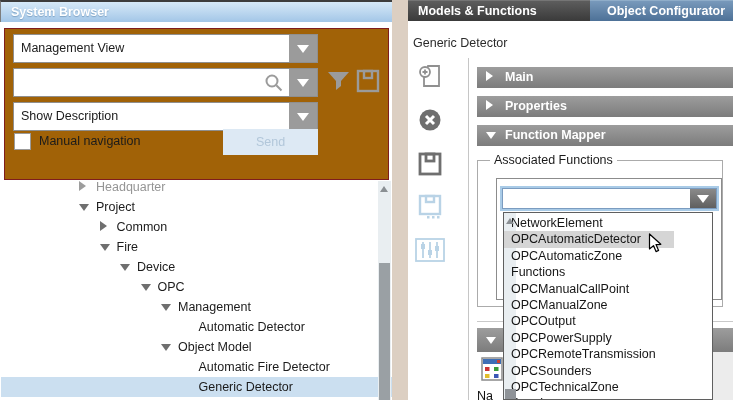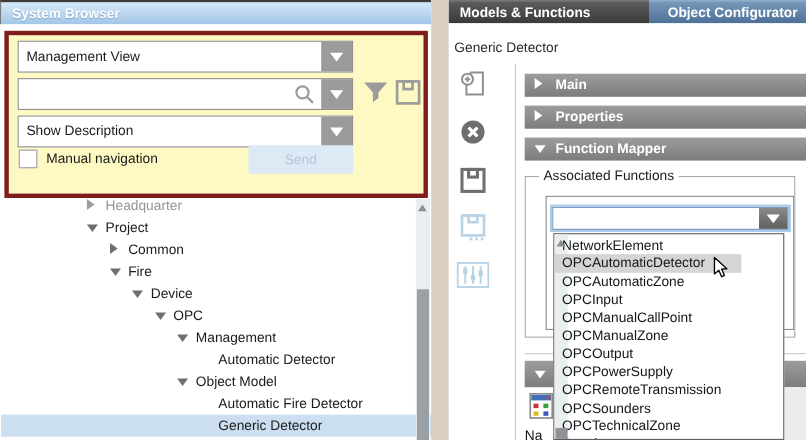--- a/index.html
+++ b/index.html
@@ -15,21 +15,21 @@
   .left-panel { left:0; top:0; width:392px; height:400px; background:#fff; }
   .lp-title {
     left:0; top:0; width:392px; height:22px;
     background:linear-gradient(#d6e9f8, #a3c6e7);
     border-top:2px solid #3d3d3d; border-left:1px solid #7d7d7d;
     color:#fff; font-weight:bold; font-size:12.5px; line-height:20px;
     padding-left:10px; text-shadow:0 1px 1px #7fa3c4;
   }
   .controls {
     left:4px; top:28px; width:385px; height:152px;
-    background:#fef9c3; border:4px solid #7f1d1d;
+    background:#a16207; border:1px solid #7f1d1d;
   }
   .field {
     position:absolute; left:8px; width:305px; height:29px;
     border:1px solid #8f8f8f; background:#fff;
   }
   .field .val { position:absolute; left:7px; top:0; line-height:27px; }
   .combo-btn {
     position:absolute; right:0; top:0; width:28px; height:100%;
     background:#9b9b9b; display:flex; align-items:center; justify-content:center;
   }
@@ -314,21 +314,21 @@
         <rect x="13" y="19" width="4.5" height="4" fill="#3a57b5"></rect>
       </svg>
   </span>
   <div class="partial-label">Na</div>
 
   <div class="popup">
     <div class="popup-items" id="dd-items">
         <div class="dd-item">NetworkElement</div>
         <div class="dd-item hl">OPCAutomaticDetector</div>
         <div class="dd-item">OPCAutomaticZone</div>
-        <div class="dd-item">OPCInput</div>
+        <div class="dd-item">Functions</div>
         <div class="dd-item">OPCManualCallPoint</div>
         <div class="dd-item">OPCManualZone</div>
         <div class="dd-item">OPCOutput</div>
         <div class="dd-item">OPCPowerSupply</div>
         <div class="dd-item">OPCRemoteTransmission</div>
         <div class="dd-item">OPCSounders</div>
         <div class="dd-item">OPCTechnicalZone</div>
         <div class="dd-item">Panel</div>
       </div>
     <div class="v-scroll">

